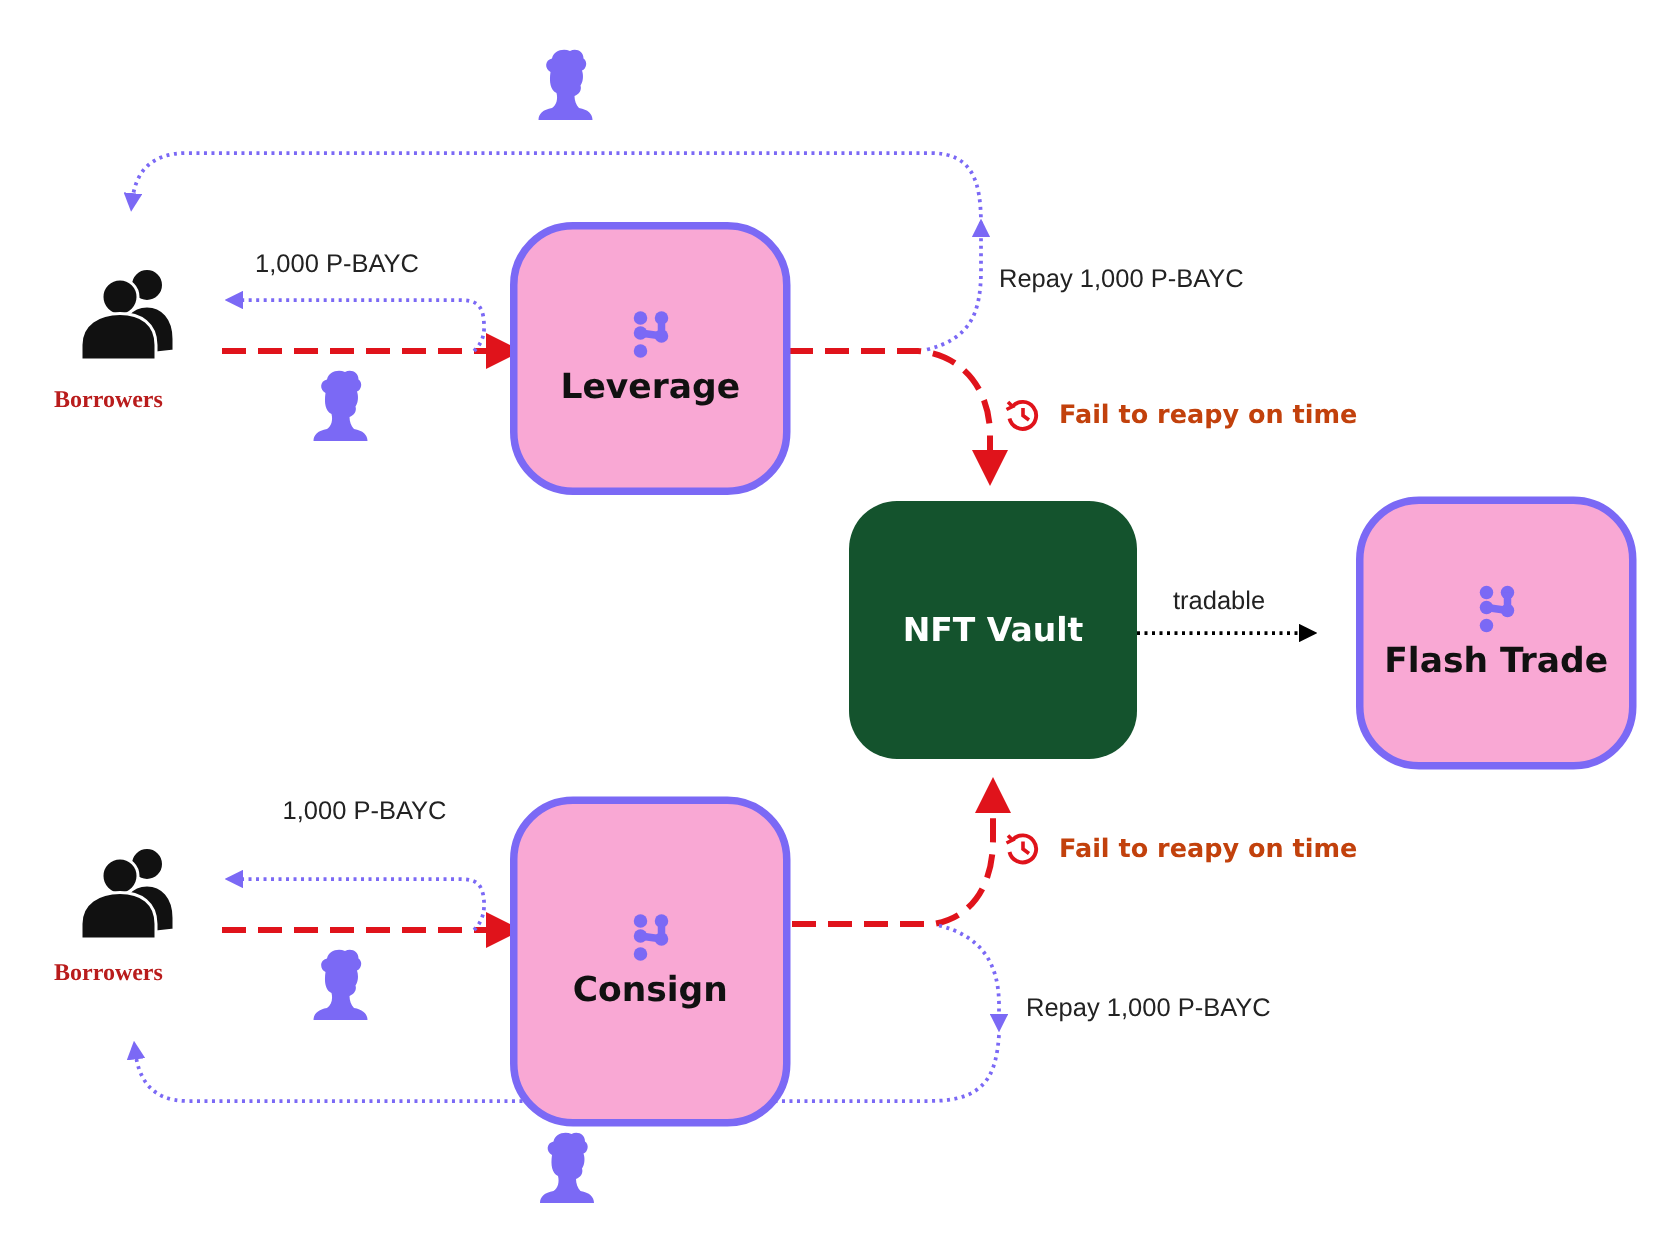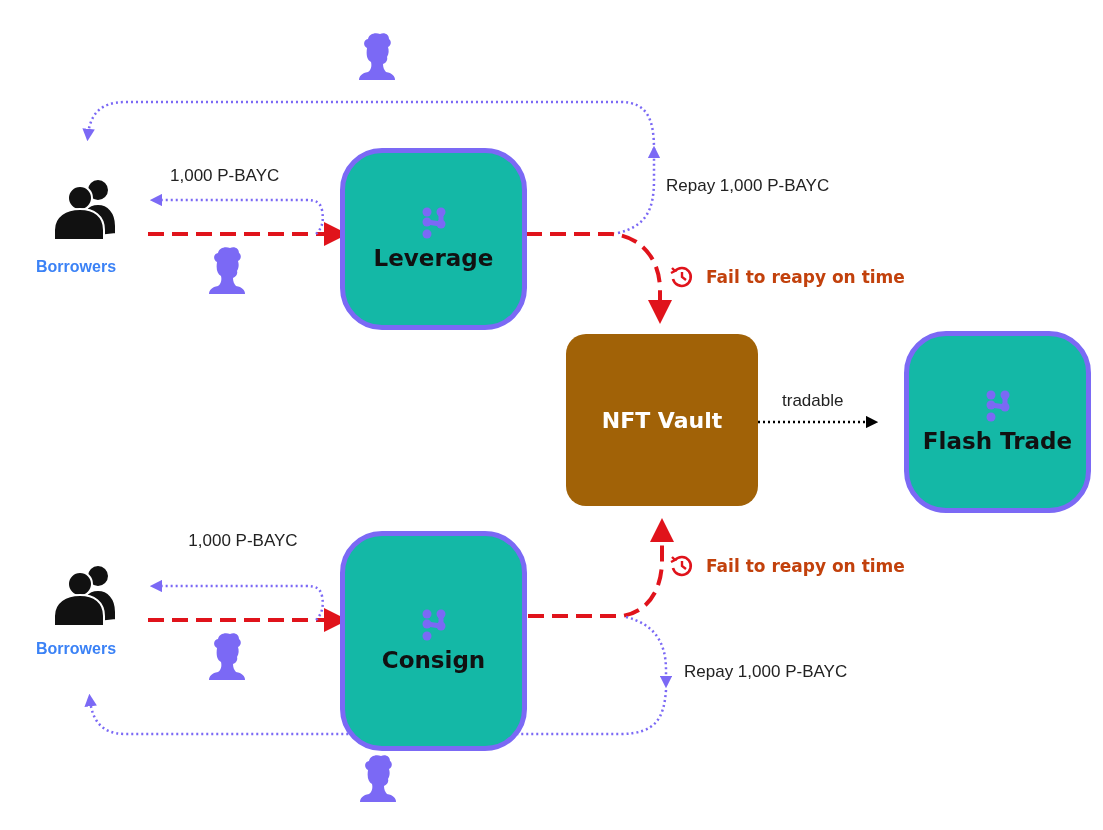--- a/index.html
+++ b/index.html
@@ -1,24 +1,24 @@
 <!DOCTYPE html>
 <html><head>
 <meta charset="utf-8">
 <style>
   html, body { margin: 0; padding: 0; background: #ffffff; }
   body { width: 1103px; height: 830px; position: relative; overflow: hidden; font-family: "DejaVu Sans", "Liberation Sans", sans-serif; }
   svg.canvas { position: absolute; left: 0; top: 0; }
   .lbl { position: absolute; white-space: nowrap; }
   .light { font-family: "Liberation Sans", sans-serif; font-size: 17px; color: #222; font-weight: 300; }
-  .bold-black { font-family: Liberation Sans, sans-serif; font-weight: bold; color: #3b82f6; }
+  .bold-black { font-family: Liberation Serif, serif; font-weight: bold; color: #b91c1c; }
   .fail { font-family: "DejaVu Sans", sans-serif; font-weight: bold; font-size: 17px; color: #c2410c; }
-  .box { position: absolute; box-sizing: border-box; border: 5px solid #7b69f5; border-radius: 42px; background: #14b8a6; display: flex; flex-direction: column; align-items: center; justify-content: center; }
+  .box { position: absolute; box-sizing: border-box; border: 5px solid #7b69f5; border-radius: 42px; background: #f9a8d4; display: flex; flex-direction: column; align-items: center; justify-content: center; }
   .box .title { font-family: "DejaVu Sans", sans-serif; font-weight: bold; font-size: 23px; color: #111; margin-top: 6px; }
-  .vault { position: absolute; background: #a16207; border-radius: 20px; display: flex; align-items: center; justify-content: center; }
+  .vault { position: absolute; background: #14532d; border-radius: 32px; display: flex; align-items: center; justify-content: center; }
   .vault .title { font-family: "DejaVu Sans", sans-serif; font-weight: bold; font-size: 22px; color: #fff; }
   .center { text-align: center; }
 </style>
 </head>
 <body>
 
 <svg class="canvas" width="1103" height="830" viewBox="0 0 1103 830">
   <defs>
     <marker id="arrRed" markerWidth="6" markerHeight="6" refX="3" refY="3" orient="auto" markerUnits="strokeWidth">
       <path d="M0,0 L6,3 L0,6 z" fill="#e0131b"></path>

